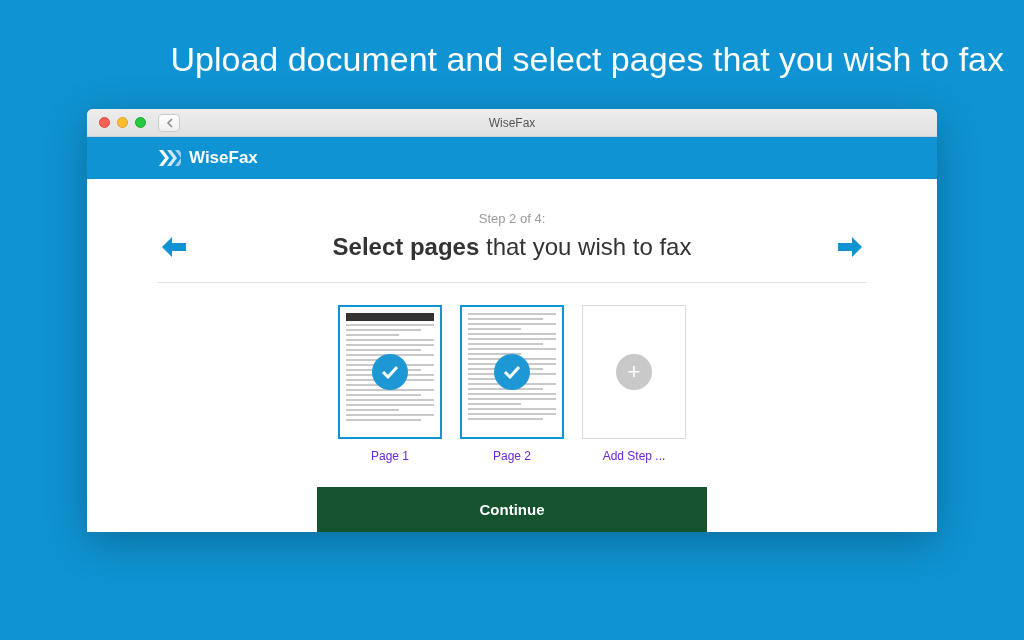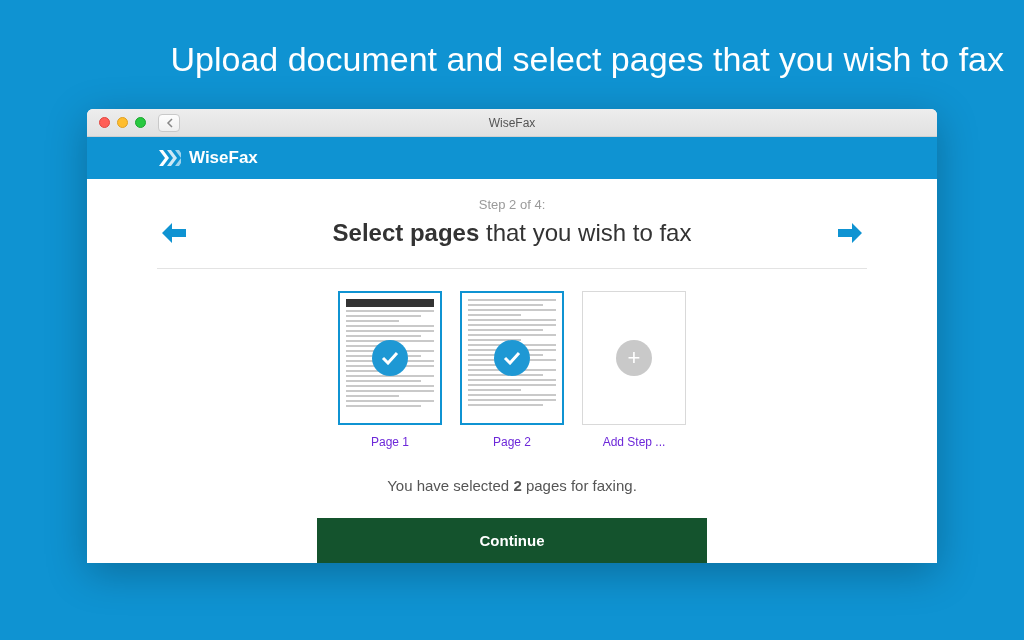--- a/index.html
+++ b/index.html
@@ -56,21 +56,21 @@
     }
     .app-header {
       background: #0f93d2;
       height: 42px;
       display: flex; align-items: center;
       padding-left: 72px;
       gap: 8px;
     }
     .app-header .brand { color: #fff; font-size: 17px; font-weight: 600; }
     .wisefax-logo { display: flex; align-items: center; }
-    .content { padding: 18px 70px 0; text-align: center; }
+    .content { padding: 32px 70px 0; text-align: center; }
     .step-label { color: #9a9a9a; font-size: 13px; }
     .heading-row {
       display: flex; align-items: center; justify-content: space-between;
       margin-top: 4px;
       padding-bottom: 18px;
       border-bottom: 1px solid #e3e3e3;
       gap: 35px;
     }
     .heading-text { font-size: 24px; color: #333; font-weight: 400; white-space: nowrap; }
     .heading-text .bold { font-weight: 700; }
@@ -247,19 +247,16 @@
       </div>
 
       <div class="thumb-wrap">
         <div class="thumb plain">
           <div class="plus-badge">+</div>
         </div>
         <div class="thumb-label">Add Step ...</div>
       </div>
     </div>
 
-    <div class="selected-text">
-      <span>You have selected </span><b>2</b><span> pages for faxing.</span>
-    </div>
 
     <button class="continue-btn">Continue</button>
   </div>
 </div>
 
 </body></html>

